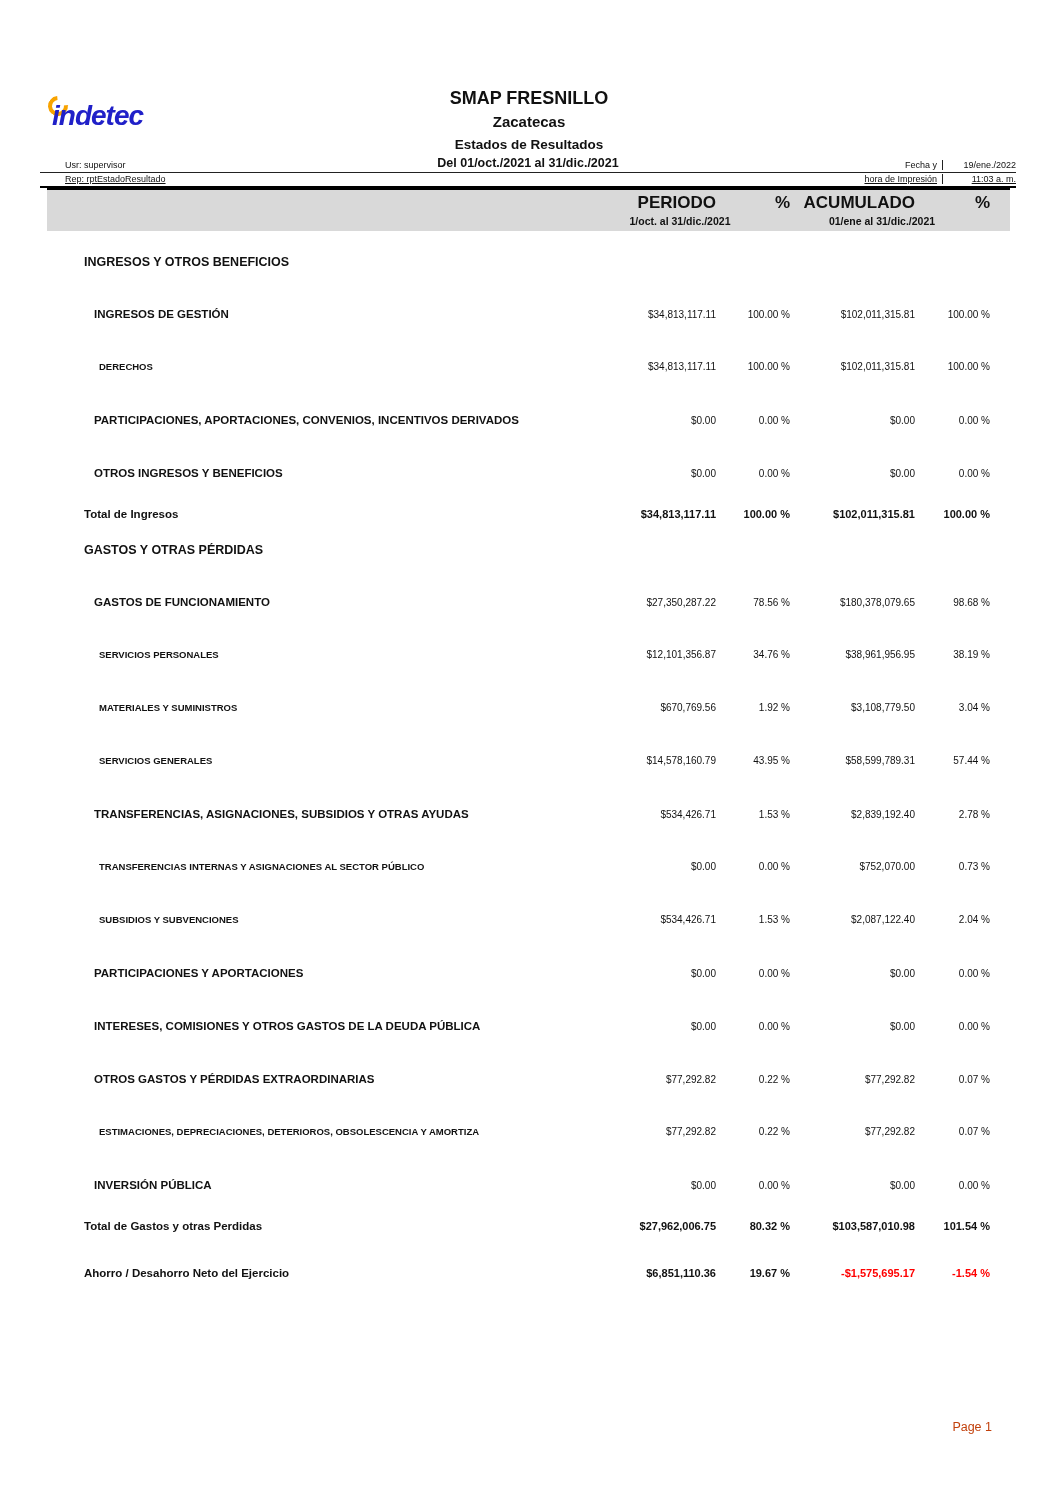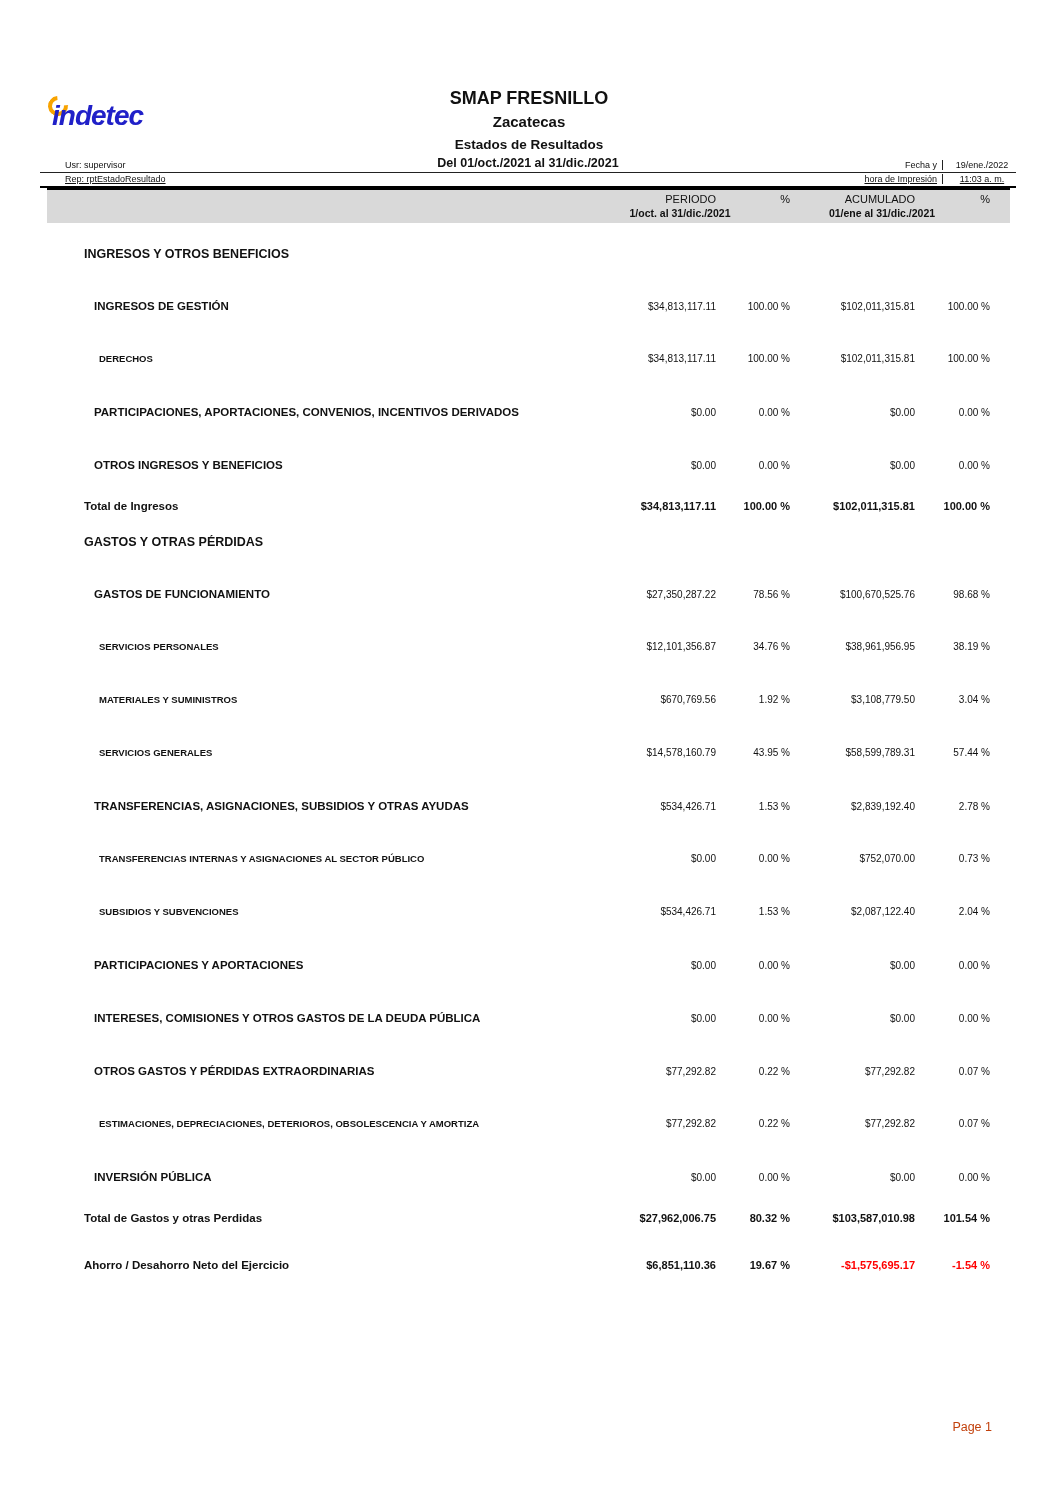--- a/index.html
+++ b/index.html
@@ -34,32 +34,32 @@
 
   
   .meta { margin: 4px 42px 0 40px; }
   .meta-row { display: flex; align-items: flex-end; }
   .meta-row-1 { border-bottom: 1px solid #222; padding-bottom: 2px; }
   .meta-row-2 { border-bottom: 2px solid #000; padding: 1px 0 2px 0; text-decoration: underline; }
   .meta-left { width: 260px; font-size: 9px; padding-left: 25px; }
   .meta-center { flex: 1; text-align: center; font-size: 12.5px; font-weight: bold; }
   .meta-right { width: 260px; display: flex; justify-content: flex-end; font-size: 9px; }
   .meta-right .m-label { text-align: right; padding-right: 5px; }
-  .meta-right .m-value { width: 74px; border-left: 1px solid #222; padding-left: 5px; text-align: center; }
+  .meta-right .m-value { width: 74px; border-left: 1px solid #222; padding-left: 5px; text-align: right; }
 
   
   .col-band {
     margin: 0 48px 0 47px;
     background: #d9d9d9;
     border-top: 2px solid #000;
     padding: 3px 20px 4px 0;
   }
   .band-line-1 {
     display: grid; grid-template-columns: 1fr 130px 74px 125px 75px;
-    font-size: 11px; font-weight: normal; padding-left: 8px;
+    font-size: 17px; font-weight: bold; padding-left: 8px;
   }
   .band-line-1 > div { text-align: right; }
   .band-line-2 {
     display: grid; grid-template-columns: 1fr 204px 200px;
     font-size: 10.5px; font-weight: bold; margin-top: 2px;
   }
   .band-line-2 > div { text-align: center; padding-right: 16px; }
 
   
   .rows { margin: 0 48px 0 47px; padding-top: 24px; }
@@ -190,21 +190,21 @@
         <div class="cell-label">GASTOS Y OTRAS PÉRDIDAS</div>
         <div class="num"></div>
         <div class="num"></div>
         <div class="num"></div>
         <div class="num"></div>
       </div>
       <div class="row l1">
         <div class="cell-label">GASTOS DE FUNCIONAMIENTO</div>
         <div class="num">$27,350,287.22</div>
         <div class="num">78.56 %</div>
-        <div class="num">$100,670,525.76</div>
+        <div class="num">$180,378,079.65</div>
         <div class="num">98.68 %</div>
       </div>
       <div class="row l2">
         <div class="cell-label">SERVICIOS PERSONALES</div>
         <div class="num">$12,101,356.87</div>
         <div class="num">34.76 %</div>
         <div class="num">$38,961,956.95</div>
         <div class="num">38.19 %</div>
       </div>
       <div class="row l2">

